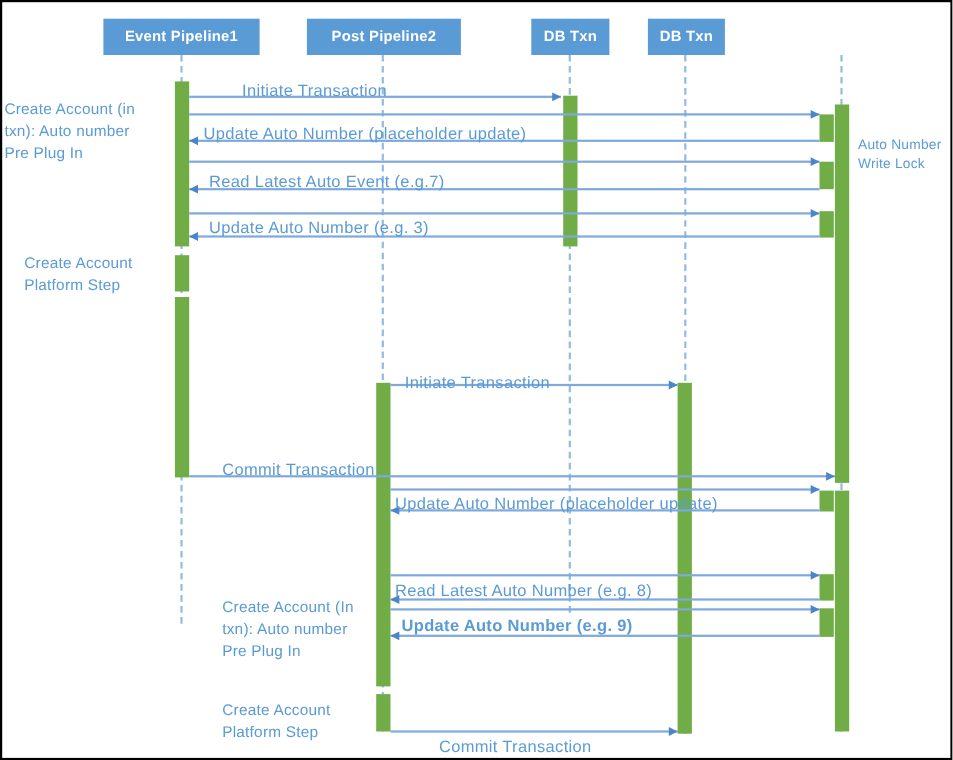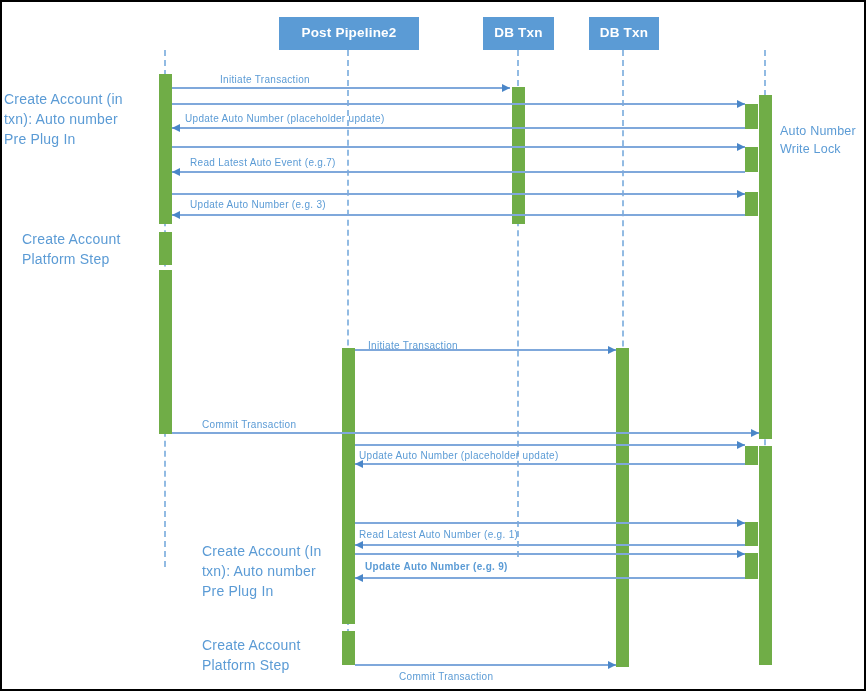--- a/index.html
+++ b/index.html
@@ -49,21 +49,21 @@
   }
   .arrow-left {
     position: absolute;
     width: 0; height: 0;
     border-top: 4px solid transparent;
     border-bottom: 4px solid transparent;
     border-right: 8px solid var(--arrowhead, #4A86C8);
   }
   .msg-label {
     position: absolute;
-    font-size: 10px;
+    font-size: 15px;
     letter-spacing: 0.3px;
     white-space: nowrap;
     color: var(--label-text, #5B9BD5);
   }
   .annotation {
     position: absolute;
     color: var(--label-text, #5B9BD5);
     white-space: pre-line;
     line-height: 1.42;
     letter-spacing: 0.2px;
@@ -71,20 +71,21 @@
 </style>
 </head>
 <body>
 
 <div class="stage" id="stage" style="--bg: #FFFFFF; --canvas-border: #000000; --actor-fill: #5B9BD5; --actor-text: #FFFFFF; --activation: #70AD47; --line: #7FA8DB; --arrowhead: #4A86C8; --label-text: #5B9BD5; --lifeline: #92BBE3;">
     <div class="lifeline" style="left: 162px; top: 48px; height: 517px;"></div>
     <div class="lifeline" style="left: 345px; top: 48px; height: 615px;"></div>
     <div class="lifeline" style="left: 515px; top: 48px; height: 507px;"></div>
     <div class="lifeline" style="left: 620px; top: 48px; height: 617px;"></div>
     <div class="lifeline" style="left: 762px; top: 48px; height: 615px;"></div>
+    <div class="actor" style="left: 92px; top: 15px; width: 142px; height: 33px;">Event Pipeline1</div>
     <div class="actor" style="left: 277px; top: 15px; width: 140px; height: 33px;">Post Pipeline2</div>
     <div class="actor" style="left: 481px; top: 15px; width: 71px; height: 33px;">DB Txn</div>
     <div class="actor" style="left: 587px; top: 15px; width: 70px; height: 33px;">DB Txn</div>
     <div class="activation" style="left: 157px; top: 72px; width: 13px; height: 150px;"></div>
     <div class="activation" style="left: 157px; top: 230px; width: 13px; height: 33px;"></div>
     <div class="activation" style="left: 157px; top: 268px; width: 13px; height: 164px;"></div>
     <div class="activation" style="left: 340px; top: 346px; width: 13px; height: 276px;"></div>
     <div class="activation" style="left: 340px; top: 629px; width: 13px; height: 34px;"></div>
     <div class="activation" style="left: 510px; top: 85px; width: 13px; height: 137px;"></div>
     <div class="activation" style="left: 614px; top: 346px; width: 13px; height: 319px;"></div>
@@ -122,21 +123,21 @@
     <div class="msg-label" style="left: 366px; top: 338px;">Initiate Transaction</div>
     <div class="msg-line" style="left: 353px; top: 442px; width: 390px;"></div>
     <div class="arrow-right" style="left: 735px; top: 438.5px;"></div>
     <div class="msg-line" style="left: 353px; top: 461px; width: 390px;"></div>
     <div class="arrow-left" style="left: 353px; top: 457.5px;"></div>
     <div class="msg-label" style="left: 357px; top: 448px;">Update Auto Number (placeholder update)</div>
     <div class="msg-line" style="left: 353px; top: 520px; width: 390px;"></div>
     <div class="arrow-right" style="left: 735px; top: 516.5px;"></div>
     <div class="msg-line" style="left: 353px; top: 542px; width: 390px;"></div>
     <div class="arrow-left" style="left: 353px; top: 538.5px;"></div>
-    <div class="msg-label" style="left: 357px; top: 527px;">Read Latest Auto Number (e.g. 1)</div>
+    <div class="msg-label" style="left: 357px; top: 527px;">Read Latest Auto Number (e.g. 8)</div>
     <div class="msg-line" style="left: 353px; top: 551px; width: 390px;"></div>
     <div class="arrow-right" style="left: 735px; top: 547.5px;"></div>
     <div class="msg-line" style="left: 353px; top: 575px; width: 390px;"></div>
     <div class="arrow-left" style="left: 353px; top: 571.5px;"></div>
     <div class="msg-label" style="left: 363px; top: 559px; font-weight: bold;">Update Auto Number (e.g. 9)</div>
     <div class="msg-line" style="left: 353px; top: 662px; width: 261px;"></div>
     <div class="arrow-right" style="left: 606px; top: 658.5px;"></div>
     <div class="msg-label" style="left: 397px; top: 669px;">Commit Transaction</div>
     <div class="annotation" style="left: 2px; top: 88px; width: 146px; font-size: 14px;">Create Account (in
 txn): Auto number

